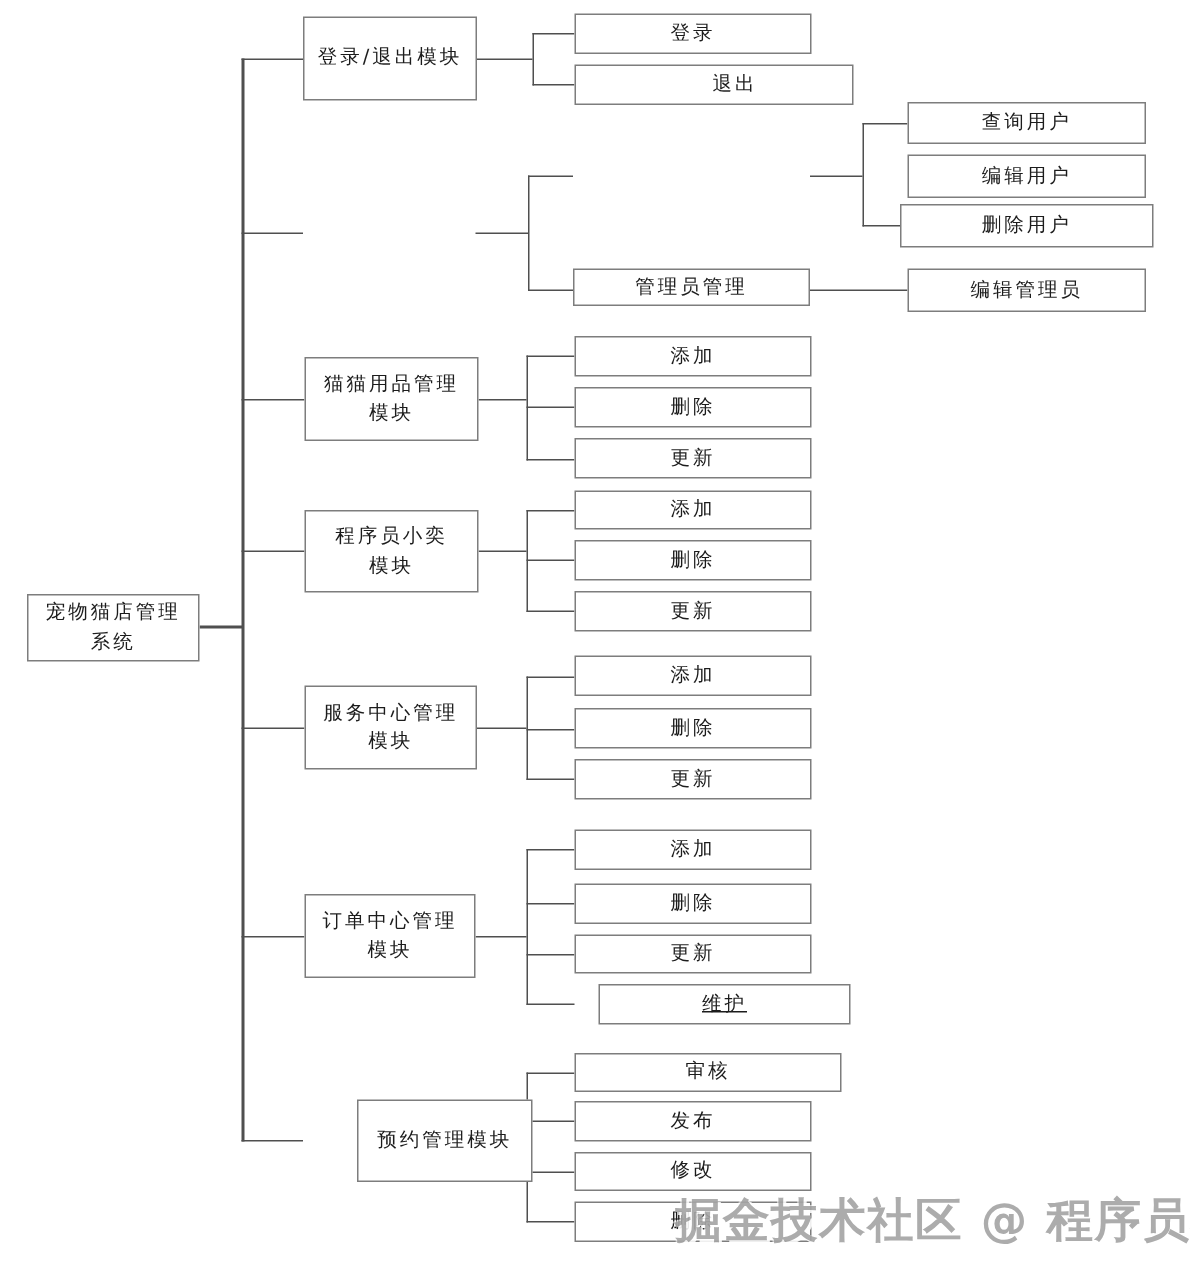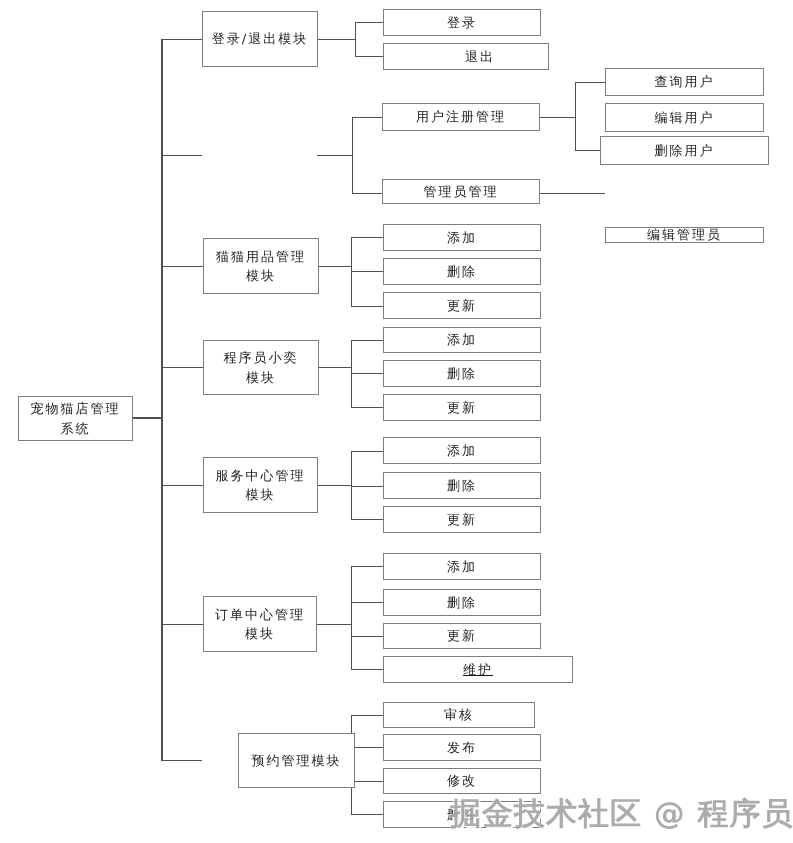--- a/index.html
+++ b/index.html
@@ -63,48 +63,47 @@
 模块</div>
   <div class="node" style="left:203px; top:340px; width:116px; height:55px;">程序员小奕
 模块</div>
   <div class="node" style="left:203px; top:457px; width:115px; height:56px;">服务中心管理
 模块</div>
   <div class="node" style="left:203px; top:596px; width:114px; height:56px;">订单中心管理
 模块</div>
   <div class="node" style="left:214px; top:733px; width:117px; height:55px;margin-left:24px;">预约管理模块</div>
 
   <div class="node" style="left:383px; top:9px; width:158px; height:27px;">登录</div>
-  <div class="node" style="left:383px; top:43px; width:166px; height:27px;padding-left:28px;">退出</div>
+  <div class="node" style="left:383px; top:43px; width:186px; height:27px;padding-left:28px;">退出</div>
 
-  <div class="node" style="left:382px; top:103px; width:158px; height:28px;">用户注册管理</div>
   <div class="node" style="left:382px; top:179px; width:158px; height:25px;">管理员管理</div>
 
   <div class="node" style="left:605px; top:68px; width:159px; height:28px;">查询用户</div>
   <div class="node" style="left:605px; top:103px; width:159px; height:29px;">编辑用户</div>
   <div class="node" style="left:600px; top:136px; width:169px; height:29px;">删除用户</div>
-  <div class="node" style="left:605px; top:179px; width:159px; height:16px;margin-top:48px;">编辑管理员</div>
+  <div class="node" style="left:605px; top:179px; width:159px; height:29px;">编辑管理员</div>
 
   <div class="node" style="left:383px; top:224px; width:158px; height:27px;">添加</div>
   <div class="node" style="left:383px; top:258px; width:158px; height:27px;">删除</div>
   <div class="node" style="left:383px; top:292px; width:158px; height:27px;">更新</div>
 
   <div class="node" style="left:383px; top:327px; width:158px; height:26px;">添加</div>
   <div class="node" style="left:383px; top:360px; width:158px; height:27px;">删除</div>
   <div class="node" style="left:383px; top:394px; width:158px; height:27px;">更新</div>
 
   <div class="node" style="left:383px; top:437px; width:158px; height:27px;">添加</div>
   <div class="node" style="left:383px; top:472px; width:158px; height:27px;">删除</div>
   <div class="node" style="left:383px; top:506px; width:158px; height:27px;">更新</div>
 
   <div class="node" style="left:383px; top:553px; width:158px; height:27px;">添加</div>
   <div class="node" style="left:383px; top:589px; width:158px; height:27px;">删除</div>
   <div class="node" style="left:383px; top:623px; width:158px; height:26px;">更新</div>
-  <div class="node" style="left:383px; top:656px; width:190px; height:27px;text-decoration:underline;">维护</div>
+  <div class="node" style="left:399px; top:656px; width:168px; height:27px;text-decoration:underline;">维护</div>
 
-  <div class="node" style="left:383px; top:702px; width:152px; height:26px;">审核</div>
+  <div class="node" style="left:383px; top:702px; width:178px; height:26px;">审核</div>
   <div class="node" style="left:383px; top:734px; width:158px; height:27px;">发布</div>
   <div class="node" style="left:383px; top:768px; width:158px; height:26px;">修改</div>
   <div class="node" style="left:383px; top:801px; width:158px; height:27px;">删除</div>
 
   <div class="hline thick" style="left:133px; top:417px; width:29px;"></div>
   <div class="vline thick" style="left:161px; top:39px; height:722px;"></div>
   <div class="hline" style="left:161px; top:39px; width:41px;"></div>
   <div class="hline" style="left:161px; top:155px; width:41px;"></div>
   <div class="hline" style="left:161px; top:266px; width:42px;"></div>
   <div class="hline" style="left:161px; top:367px; width:42px;"></div>

